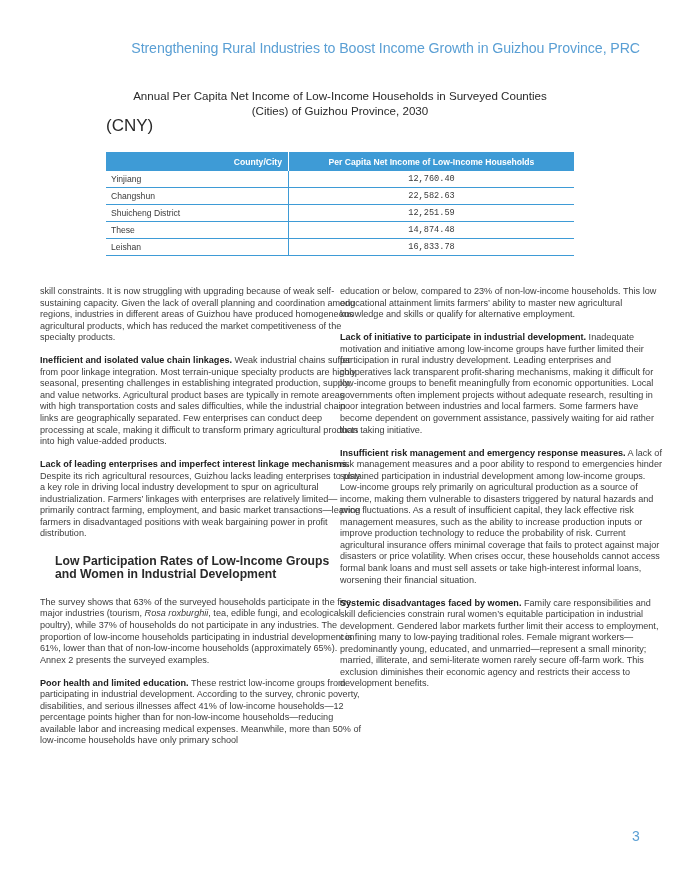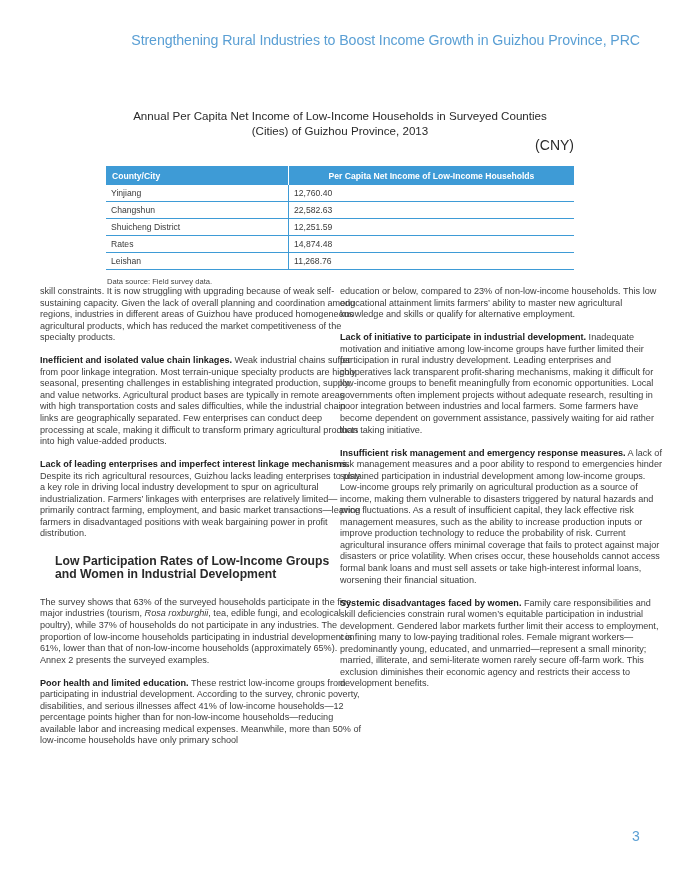--- a/index.html
+++ b/index.html
@@ -1,46 +1,46 @@
 <!DOCTYPE html>
 <html><head>
 <meta charset="utf-8">
 <style>
   html, body { margin: 0; padding: 0; background: #ffffff; }
   body { width: 680px; height: 880px; position: relative; overflow: hidden;
          font-family: "Liberation Sans", "DejaVu Sans", sans-serif; color: #3a3a3a; }
-  .running-header { position: absolute; top: 32px; right: 40px; font-size: 14.2px;
+  .running-header { position: absolute; top: 40px; right: 40px; font-size: 14.2px;
          color: #5a9fd4; letter-spacing: -0.1px; white-space: nowrap; }
-  .table-block { position: absolute; top: 108px; left: 106px; width: 468px; }
+  .table-block { position: absolute; top: 88px; left: 106px; width: 468px; }
   .table-title { text-align: center; font-size: 11.6px; line-height: 15px; color: #2a2a2a; }
-  .table-unit { text-align: right; font-size: 14px; line-height: 15px; color: #2a2a2a; margin-bottom: 13px; }
+  .table-unit { text-align: left; font-size: 17px; line-height: 15px; color: #2a2a2a; margin-bottom: 19px; }
   table { width: 468px; border-collapse: collapse; font-size: 8.6px; }
   th { background: #3e9bd6; color: #ffffff; font-weight: bold; height: 19px; padding: 0 6px; }
-  th.col-county { text-align: left; width: 170px; border-right: 1px solid #ffffff; }
+  th.col-county { text-align: right; width: 170px; border-right: 1px solid #ffffff; }
   th.col-income { text-align: center; }
   td { height: 16px; padding: 0 5px; border-bottom: 1px solid #3e9bd6; color: #3a3a3a; }
   td.c1 { border-right: 1px solid #3e9bd6; }
-  td.c2 { text-align: left; }
+  td.c2 { text-align: center; font-family: Liberation Mono, monospace; }
   .data-source { font-size: 7.6px; color: #444; margin-top: 7px; margin-left: 1px; }
   .col { position: absolute; top: 286px; width: 322px; font-size: 9.1px; line-height: 11.55px; color: #3c3c3c; }
   .col-left { left: 40px; }
   .col-right { left: 340px; }
   .col p { margin: 0 0 11.5px 0; }
   .col b { color: #222; }
   .section-heading { font-size: 12.2px; font-weight: bold; line-height: 13.5px; color: #2a2a2a; margin: 15px; }
   .page-number { position: absolute; top: 828px; left: 632px; font-size: 14px; color: #5a9fd4; }
 </style>
 </head>
 <body>
 
 <div class="running-header">Strengthening Rural Industries to Boost Income Growth in Guizhou Province, PRC</div>
 
 <div class="table-block">
   <div class="table-title">Annual Per Capita Net Income of Low-Income Households in Surveyed Counties</div>
-  <div class="table-title">(Cities) of Guizhou Province, 2013</div>
+  <div class="table-title">(Cities) of Guizhou Province, 2030</div>
   <div class="table-unit">(CNY)</div>
   <table>
     <thead>
       <tr>
         <th class="col-county">County/City</th>
         <th class="col-income">Per Capita Net Income of Low-Income Households</th>
       </tr>
     </thead>
     <tbody>
       <tr>
@@ -49,30 +49,29 @@
       </tr>
       <tr>
         <td class="c1">Changshun</td>
         <td class="c2">22,582.63</td>
       </tr>
       <tr>
         <td class="c1">Shuicheng District</td>
         <td class="c2">12,251.59</td>
       </tr>
       <tr>
-        <td class="c1">Rates</td>
+        <td class="c1">These</td>
         <td class="c2">14,874.48</td>
       </tr>
       <tr>
         <td class="c1">Leishan</td>
-        <td class="c2">11,268.76</td>
+        <td class="c2">16,833.78</td>
       </tr>
     </tbody>
   </table>
-  <div class="data-source">Data source: Field survey data.</div>
 </div>
 
 <div class="col col-left">
   <p><span>skill constraints. It is now struggling with upgrading because of weak self-sustaining capacity. Given the lack of overall planning and coordination among regions, industries in different areas of Guizhou have produced homogeneous agricultural products, which has reduced the market competitiveness of the specialty products.</span></p>
   <p><b>Inefficient and isolated value chain linkages.</b><span> Weak industrial chains suffer from poor linkage integration. Most terrain-unique specialty products are highly seasonal, presenting challenges in establishing integrated production, supply, and value networks. Agricultural product bases are typically in remote areas with high transportation costs and sales difficulties, while the industrial chain links are geographically separated. Few enterprises can conduct deep processing at scale, making it difficult to transform primary agricultural products into high value-added products.</span></p>
   <p><b>Lack of leading enterprises and imperfect interest linkage mechanisms.</b><span> Despite its rich agricultural resources, Guizhou lacks leading enterprises to play a key role in driving local industry development to spur on agricultural industrialization. Farmers’ linkages with enterprises are relatively limited—primarily contract farming, employment, and basic market transactions—leaving farmers in disadvantaged positions with weak bargaining power in profit distribution.</span></p>
   <h2 class="section-heading">Low Participation Rates of Low-Income Groups and Women in Industrial Development</h2>
   <p><span>The survey shows that 63% of the surveyed households participate in the five major industries (tourism, </span><i>Rosa roxburghii</i><span>, tea, edible fungi, and ecological poultry), while 37% of households do not participate in any industries. The proportion of low-income households participating in industrial development is 61%, lower than that of non-low-income households (approximately 65%). Annex 2 presents the surveyed examples.</span></p>
   <p><b>Poor health and limited education.</b><span> These restrict low-income groups from participating in industrial development. According to the survey, chronic poverty, disabilities, and serious illnesses affect 41% of low-income households—12 percentage points higher than for non-low-income households—reducing available labor and increasing medical expenses. Meanwhile, more than 50% of low-income households have only primary school</span></p>
 </div>

